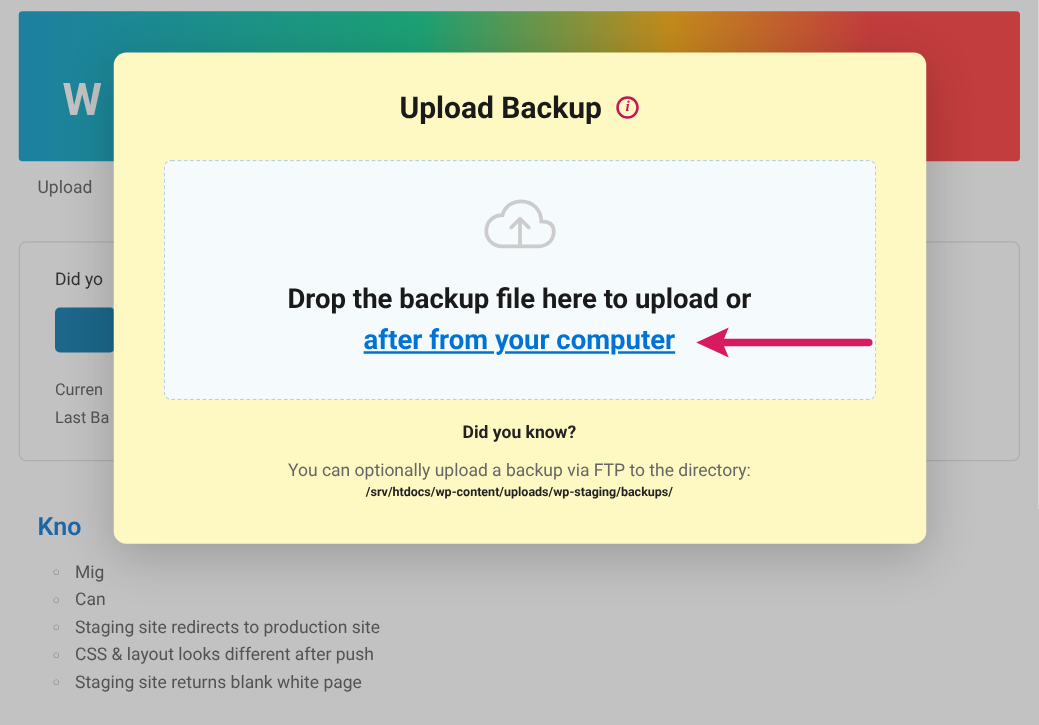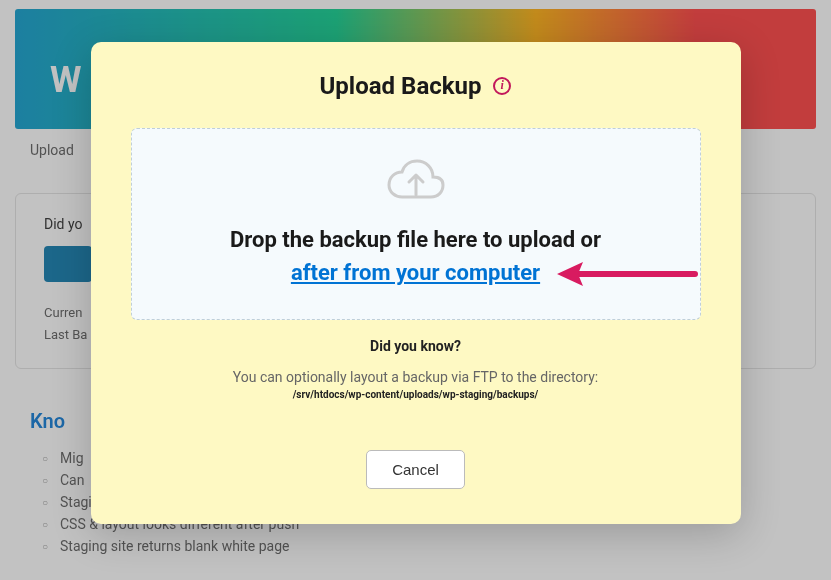--- a/index.html
+++ b/index.html
@@ -253,18 +253,17 @@
         <span>Drop the backup file here to upload or</span><br>
         <a class="dropzone-link">after from your computer</a>
       </div>
       <svg class="arrow-annotation" width="145" height="30" viewBox="0 0 145 30">
         <path d="M 140 15 L 20 15" stroke="#d81b60" stroke-width="6" stroke-linecap="round"></path>
         <path d="M 2 15 L 28 3 L 23 15 L 28 27 Z" fill="#d81b60"></path>
       </svg>
     </div>
     <div class="did-you-know">
       <div class="dyk-title">Did you know?</div>
-      <div class="dyk-text">You can optionally layout a backup via FTP to the directory:</div>
+      <div class="dyk-text">You can optionally upload a backup via FTP to the directory:</div>
       <div class="dyk-path">/srv/htdocs/wp-content/uploads/wp-staging/backups/</div>
     </div>
-    <button class="cancel-btn">Cancel</button>
   </div>
 </div>
 
 </body></html>

